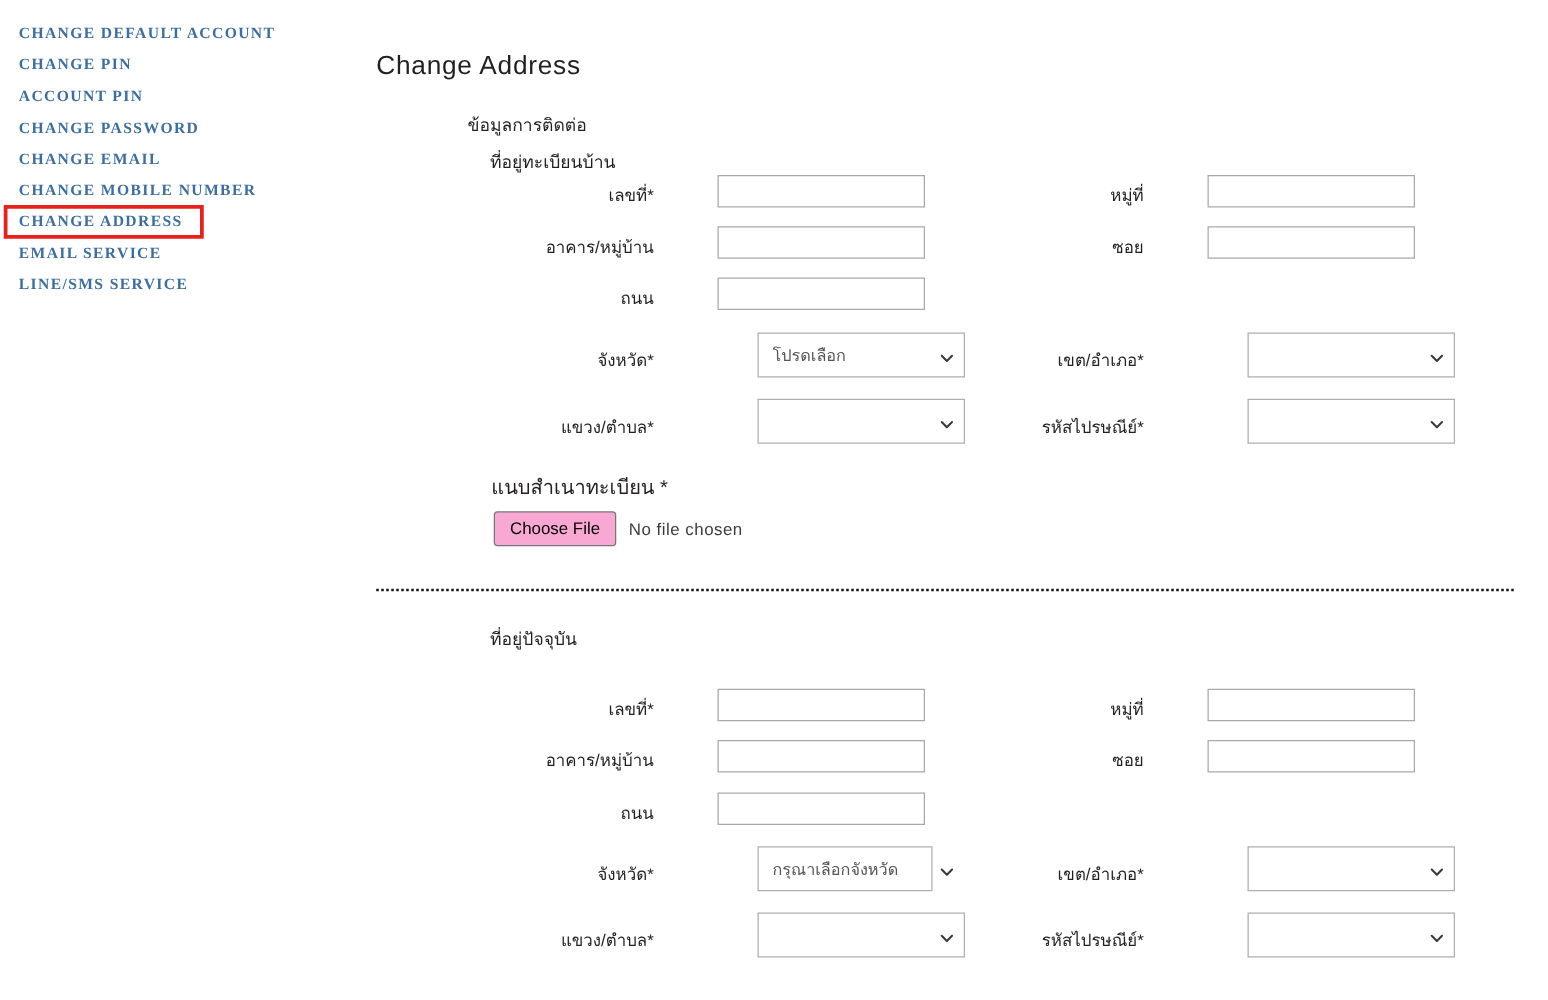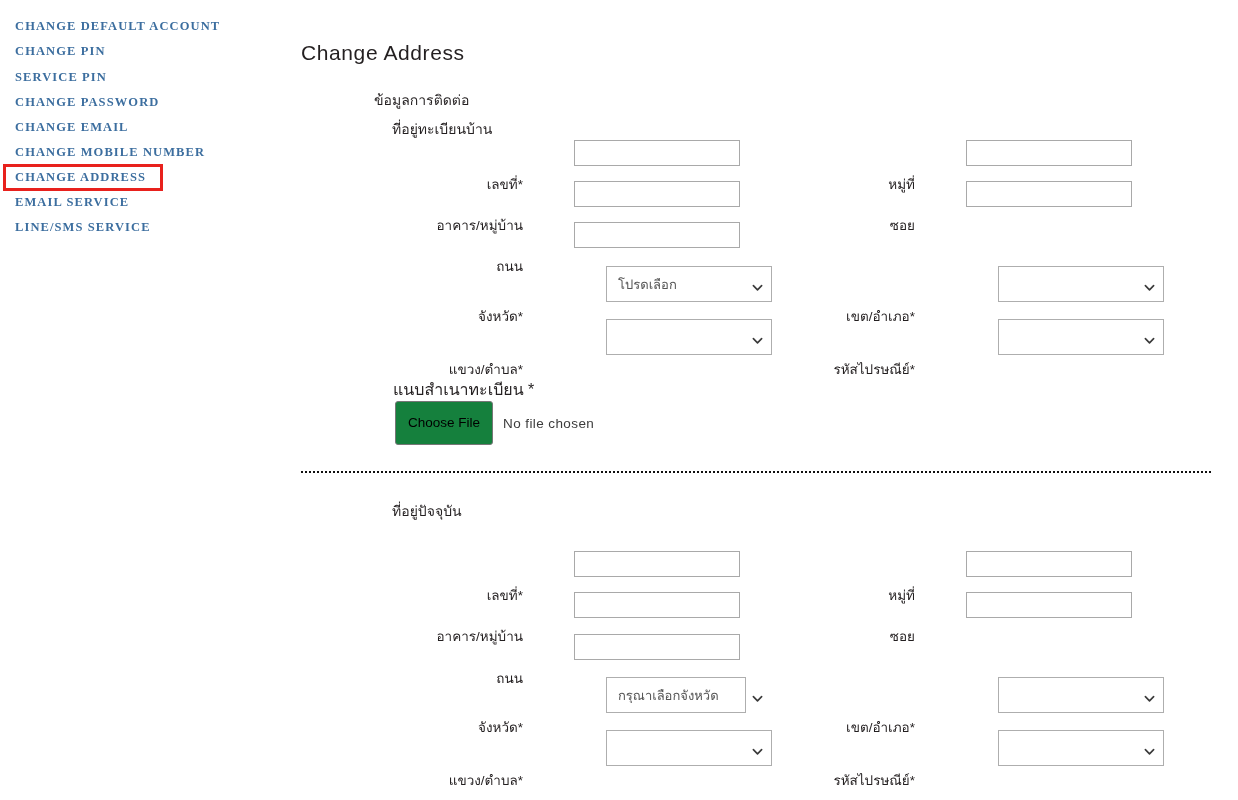--- a/index.html
+++ b/index.html
@@ -90,21 +90,20 @@
     text-underline-offset: 2px;
   }
 
   
   .field-label {
     position: absolute;
     font-size: 13.5px;
     color: #231f20;
     text-align: right;
     white-space: nowrap;
-    margin-top: 28px;
   }
 
   .lbl-left  { width: 200px; left: 33px; }
   .lbl-right { width: 200px; left: 425px; }
 
   .txt {
     position: absolute;
     height: 26px;
     border: 1px solid #a9a9a9;
     background: #ffffff;
@@ -157,24 +156,24 @@
   #file-row {
     position: absolute;
     left: 105px;
     top: 409px;
     display: flex;
     align-items: center;
     height: 28px;
   }
 
   #choose-file-btn {
-    height: 44px;
+    height: 28px;
     padding: 0 12px;
     border: 1px solid #767676;
-    background: #15803d;
+    background: #f9a8d4;
     font-family: "Liberation Sans", "DejaVu Sans", sans-serif;
     font-size: 13.5px;
     color: #000;
     border-radius: 3px;
     cursor: pointer;
     line-height: 26px;
     white-space: nowrap;
   }
 
   #file-status {
@@ -197,21 +196,21 @@
 </style>
 </head>
 <body>
 
 <div id="page">
 
   <div id="sidebar">
     <div id="nav-items">
         <a class="nav-item" href="#" style="top: 19px; color: rgb(60, 110, 159);">CHANGE DEFAULT ACCOUNT</a>
         <a class="nav-item" href="#" style="top: 44px; color: rgb(60, 110, 159);">CHANGE PIN</a>
-        <a class="nav-item" href="#" style="top: 70px; color: rgb(60, 110, 159);">SERVICE PIN</a>
+        <a class="nav-item" href="#" style="top: 70px; color: rgb(60, 110, 159);">ACCOUNT PIN</a>
         <a class="nav-item" href="#" style="top: 95px; color: rgb(60, 110, 159);">CHANGE PASSWORD</a>
         <a class="nav-item" href="#" style="top: 120px; color: rgb(60, 110, 159);">CHANGE EMAIL</a>
         <a class="nav-item" href="#" style="top: 145px; color: rgb(60, 110, 159);">CHANGE MOBILE NUMBER</a>
         <a class="nav-item" href="#" style="top: 170px; color: rgb(60, 110, 159);">CHANGE ADDRESS</a>
         <a class="nav-item" href="#" style="top: 195px; color: rgb(60, 110, 159);">EMAIL SERVICE</a>
         <a class="nav-item" href="#" style="top: 220px; color: rgb(60, 110, 159);">LINE/SMS SERVICE</a>
       </div>
     <div id="highlight-box" style="border-color: rgb(232, 33, 29);"></div>
   </div>
 

